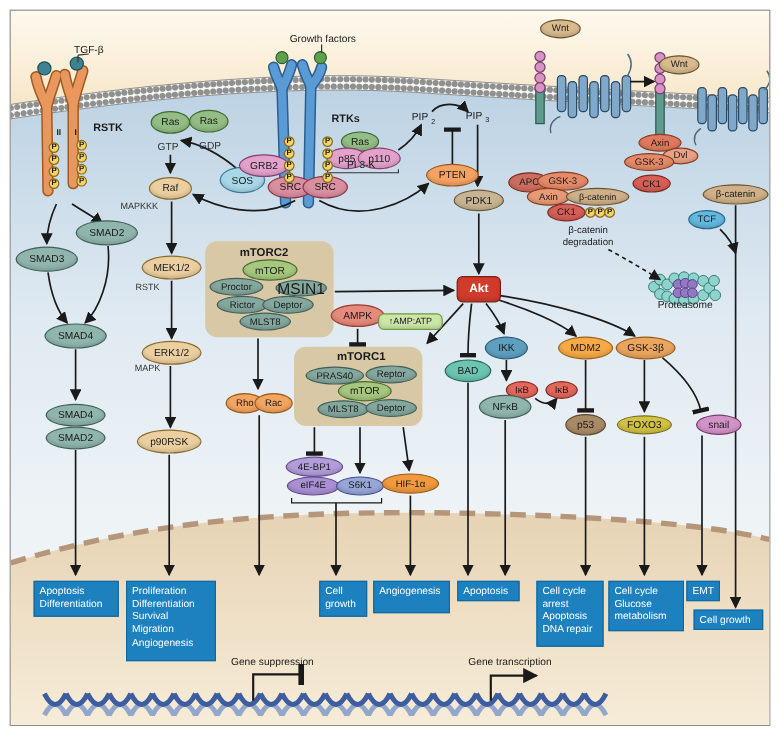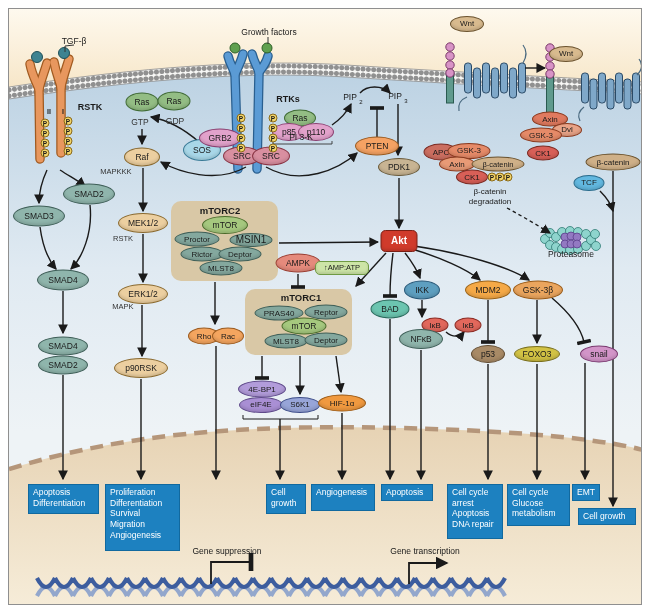--- a/index.html
+++ b/index.html
@@ -269,21 +269,21 @@
         <div class="node" style="left: 219px; top: 137px; width: 42px; height: 19px; background: rgb(226, 162, 203); border-color: rgb(138, 63, 112); font-size: 8.5px; border-radius: 50%;">GRB2</div>
         <div class="node" style="left: 241px; top: 155px; width: 38px; height: 19px; background: rgb(217, 143, 160); border-color: rgb(138, 53, 69); font-size: 8.5px; border-radius: 50%;">SRC</div>
         <div class="node" style="left: 270px; top: 155px; width: 38px; height: 19px; background: rgb(217, 143, 160); border-color: rgb(138, 53, 69); font-size: 8.5px; border-radius: 50%;">SRC</div>
         <div class="node" style="left: 288px; top: 131px; width: 34px; height: 18px; background: rgb(226, 162, 203); border-color: rgb(138, 63, 112); font-size: 8.5px; border-radius: 50%;">p85</div>
         <div class="node" style="left: 315px; top: 131px; width: 36px; height: 18px; background: rgb(226, 162, 203); border-color: rgb(138, 63, 112); font-size: 8.5px; border-radius: 50%;">p110</div>
         <div class="node" style="left: 376px; top: 145px; width: 44px; height: 19px; background: rgb(245, 162, 99); border-color: rgb(154, 90, 31); font-size: 8.5px; border-radius: 50%;">PTEN</div>
         <div class="node" style="left: 398px; top: 166px; width: 42px; height: 18px; background: rgb(200, 180, 147); border-color: rgb(106, 90, 58); font-size: 8.5px; border-radius: 50%;">PDK1</div>
         <div class="node" style="left: 398px; top: 240px; width: 37px; height: 22px; background: rgb(208, 59, 43); border-color: rgb(122, 31, 20); font-size: 10px; border-radius: 5px; color: rgb(255, 255, 255); font-weight: bold;">Akt</div>
         <div class="node" style="left: 224px; top: 224px; width: 46px; height: 18px; background: rgb(165, 200, 126); border-color: rgb(74, 106, 42); font-size: 8.5px; border-radius: 50%;">mTOR</div>
         <div class="node" style="left: 196px; top: 238px; width: 45px; height: 15px; background: rgb(132, 168, 158); border-color: rgb(63, 95, 88); font-size: 8px; border-radius: 50%;">Proctor</div>
-        <div class="node" style="left: 250px; top: 239px; width: 43px; height: 14px; background: rgb(132, 168, 158); border-color: rgb(63, 95, 88); font-size: 10px; border-radius: 50%;">MSIN1</div>
+        <div class="node" style="left: 250px; top: 239px; width: 43px; height: 14px; background: rgb(132, 168, 158); border-color: rgb(63, 95, 88); font-size: 13px; border-radius: 50%;">MSIN1</div>
         <div class="node" style="left: 201px; top: 253px; width: 43px; height: 15px; background: rgb(132, 168, 158); border-color: rgb(63, 95, 88); font-size: 8px; border-radius: 50%;">Rictor</div>
         <div class="node" style="left: 239px; top: 253px; width: 43px; height: 15px; background: rgb(132, 168, 158); border-color: rgb(63, 95, 88); font-size: 8px; border-radius: 50%;">Deptor</div>
         <div class="node" style="left: 220px; top: 267px; width: 43px; height: 15px; background: rgb(132, 168, 158); border-color: rgb(63, 95, 88); font-size: 8px; border-radius: 50%;">MLST8</div>
         <div class="node" style="left: 278px; top: 312px; width: 49px; height: 15px; background: rgb(132, 168, 158); border-color: rgb(63, 95, 88); font-size: 8px; border-radius: 50%;">PRAS40</div>
         <div class="node" style="left: 325px; top: 311px; width: 43px; height: 15px; background: rgb(132, 168, 158); border-color: rgb(63, 95, 88); font-size: 8px; border-radius: 50%;">Reptor</div>
         <div class="node" style="left: 303px; top: 325px; width: 45px; height: 17px; background: rgb(165, 200, 126); border-color: rgb(74, 106, 42); font-size: 8.5px; border-radius: 50%;">mTOR</div>
         <div class="node" style="left: 285px; top: 340px; width: 43px; height: 15px; background: rgb(132, 168, 158); border-color: rgb(63, 95, 88); font-size: 8px; border-radius: 50%;">MLST8</div>
         <div class="node" style="left: 325px; top: 339px; width: 43px; height: 15px; background: rgb(132, 168, 158); border-color: rgb(63, 95, 88); font-size: 8px; border-radius: 50%;">Deptor</div>
         <div class="node" style="left: 297px; top: 262px; width: 45px; height: 19px; background: rgb(229, 138, 124); border-color: rgb(154, 63, 51); font-size: 8.5px; border-radius: 50%;">AMPK</div>
         <div class="node" style="left: 341px; top: 267px; width: 54px; height: 14px; background: rgb(205, 229, 167); border-color: rgb(111, 154, 67); font-size: 7.5px; border-radius: 5px;">↑AMP:ATP</div>

